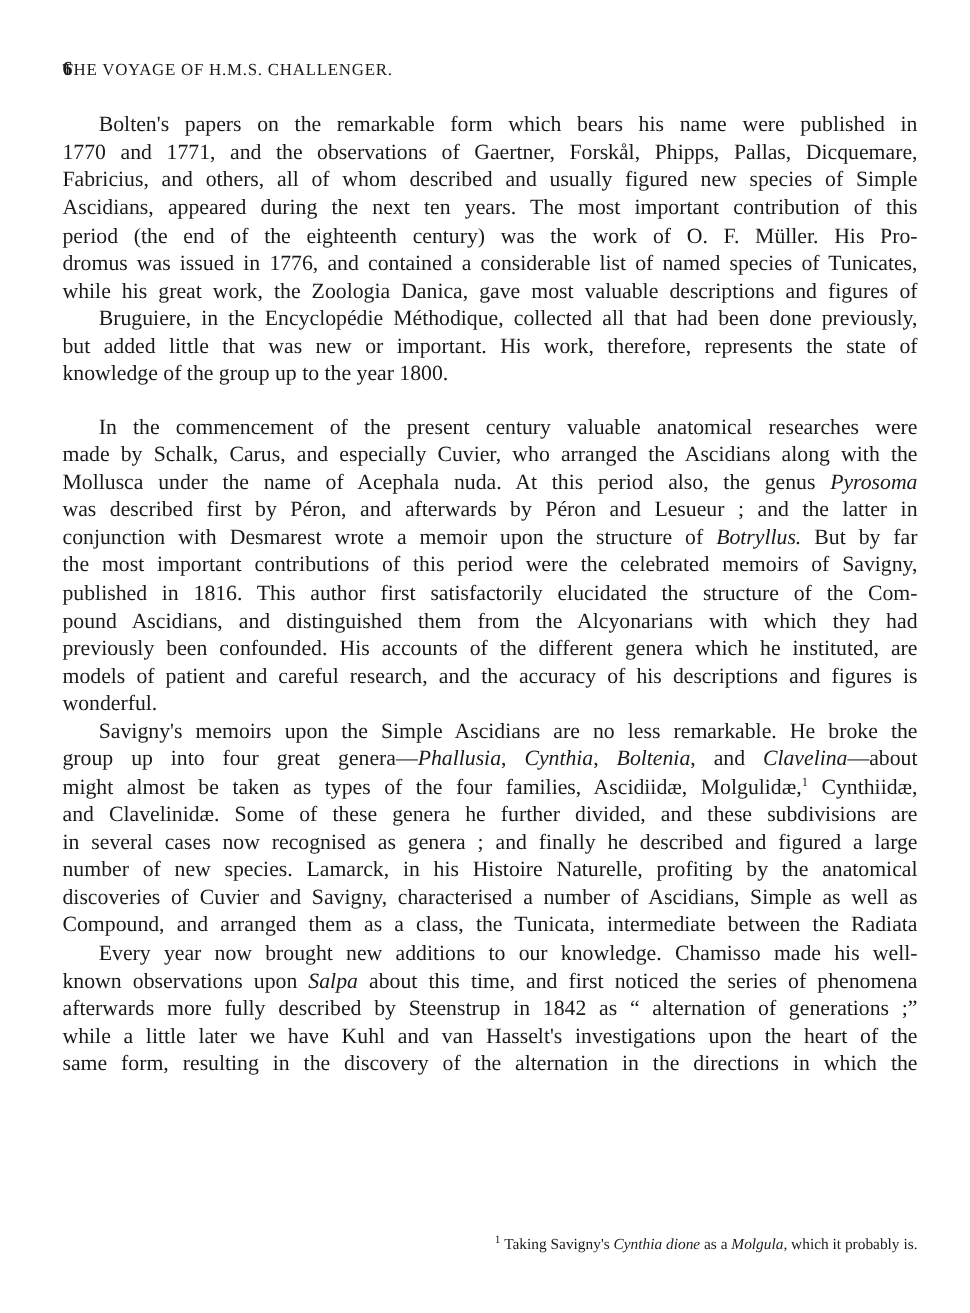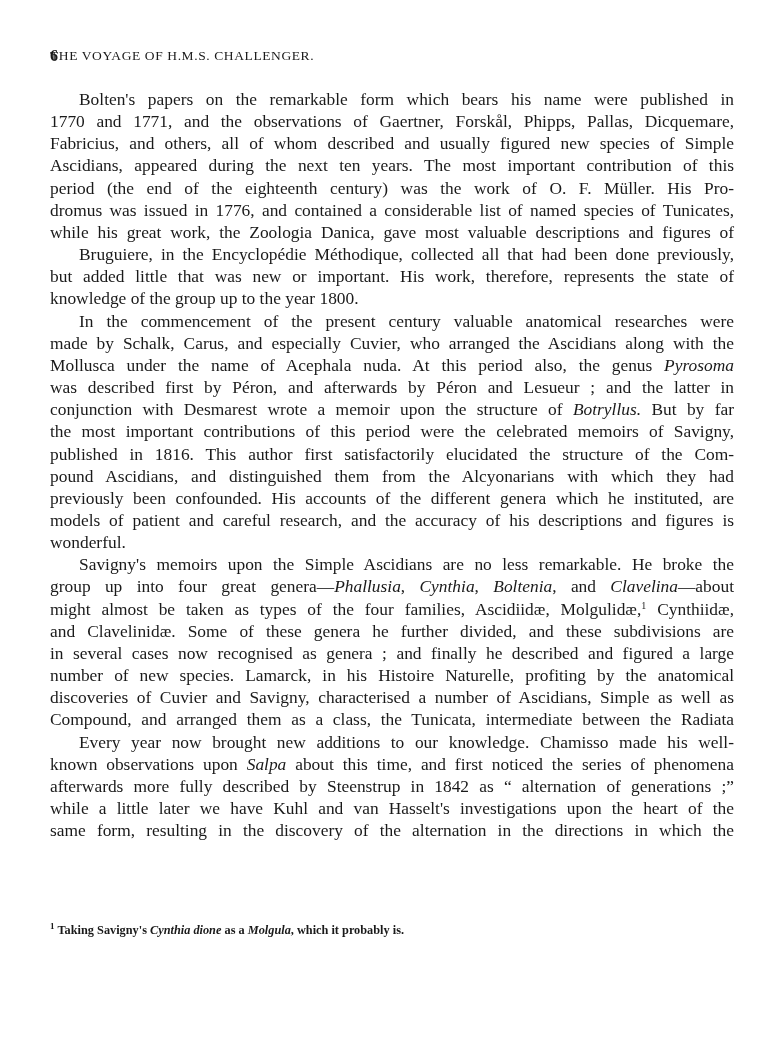--- a/index.html
+++ b/index.html
@@ -11,22 +11,22 @@
   .page-number { position: absolute; left: 0; top: 0; font-size: 16px; font-weight: bold; }
   .running-title { position: absolute; left: 0; width: 684px; text-align: left; top: 1px; font-size: 13.5px; }
   .body { position: absolute; top: 88px; left: 0; width: 684px;
           font-size: 17.4px; line-height: 22.15px; text-align: justify; }
   .body p { margin: 0; }
   .line { display: block; text-align-last: justify; white-space: nowrap; }
   .line.last { text-align-last: left; }
   .body .line { text-align: justify; }
   i { font-style: italic; }
   sup { font-size: 10px; vertical-align: 6px; line-height: 0; }
-  .footnote { position: absolute; top: 923px; left: 0; width: 684px; text-align: left;
-              font-size: 12.3px; font-weight: bold; }
+  .footnote { position: absolute; top: 988px; left: 0; width: 684px; text-align: right;
+              font-size: 12.3px; font-weight: normal; }
   .footnote sup { font-size: 9px; vertical-align: 5px; margin-right: 3px; }
 </style>
 </head>
 <body>
 
 <div class="page">
   <div class="running-head">
     <span class="page-number">6</span>
     <span class="running-title">THE VOYAGE OF H.M.S. CHALLENGER.</span>
   </div>
@@ -40,21 +40,21 @@
         <span class="line"><span>period (the end of the eighteenth century) was the work of O. F. Müller.  His Pro-</span></span>
         <span class="line"><span>dromus was issued in 1776, and contained a considerable list of named species of Tunicates,</span></span>
         <span class="line"><span>while his great work, the Zoologia Danica, gave most valuable descriptions and figures of</span></span>
       </p>
       <p>
         <span class="line" style="padding-left: 29px;"><span>Bruguiere, in the Encyclopédie Méthodique, collected all that had been done previously,</span></span>
         <span class="line"><span>but added little that was new or important.  His work, therefore, represents the state of</span></span>
         <span class="line last"><span>knowledge of the group up to the year 1800.</span></span>
       </p>
       <p>
-        <span class="line" style="padding-left: 29px;"><span>In the commencement of the present century valuable anatomical researches were</span></span>
+        <span class="line" style="padding-left: 29px; margin-top: 20px;"><span>In the commencement of the present century valuable anatomical researches were</span></span>
         <span class="line"><span>made by Schalk, Carus, and especially Cuvier, who arranged the Ascidians along with the</span></span>
         <span class="line"><span>Mollusca under the name of Acephala nuda.  At this period also, the genus </span><i>Pyrosoma</i></span>
         <span class="line"><span>was described first by Péron, and afterwards by Péron and Lesueur ; and the latter in</span></span>
         <span class="line"><span>conjunction with Desmarest wrote a memoir upon the structure of </span><i>Botryllus.</i><span>  But by far</span></span>
         <span class="line"><span>the most important contributions of this period were the celebrated memoirs of Savigny,</span></span>
         <span class="line"><span>published in 1816.  This author first satisfactorily elucidated the structure of the Com-</span></span>
         <span class="line"><span>pound Ascidians, and distinguished them from the Alcyonarians with which they had</span></span>
         <span class="line"><span>previously been confounded.  His accounts of the different genera which he instituted, are</span></span>
         <span class="line"><span>models of patient and careful research, and the accuracy of his descriptions and figures is</span></span>
         <span class="line last"><span>wonderful.</span></span>

